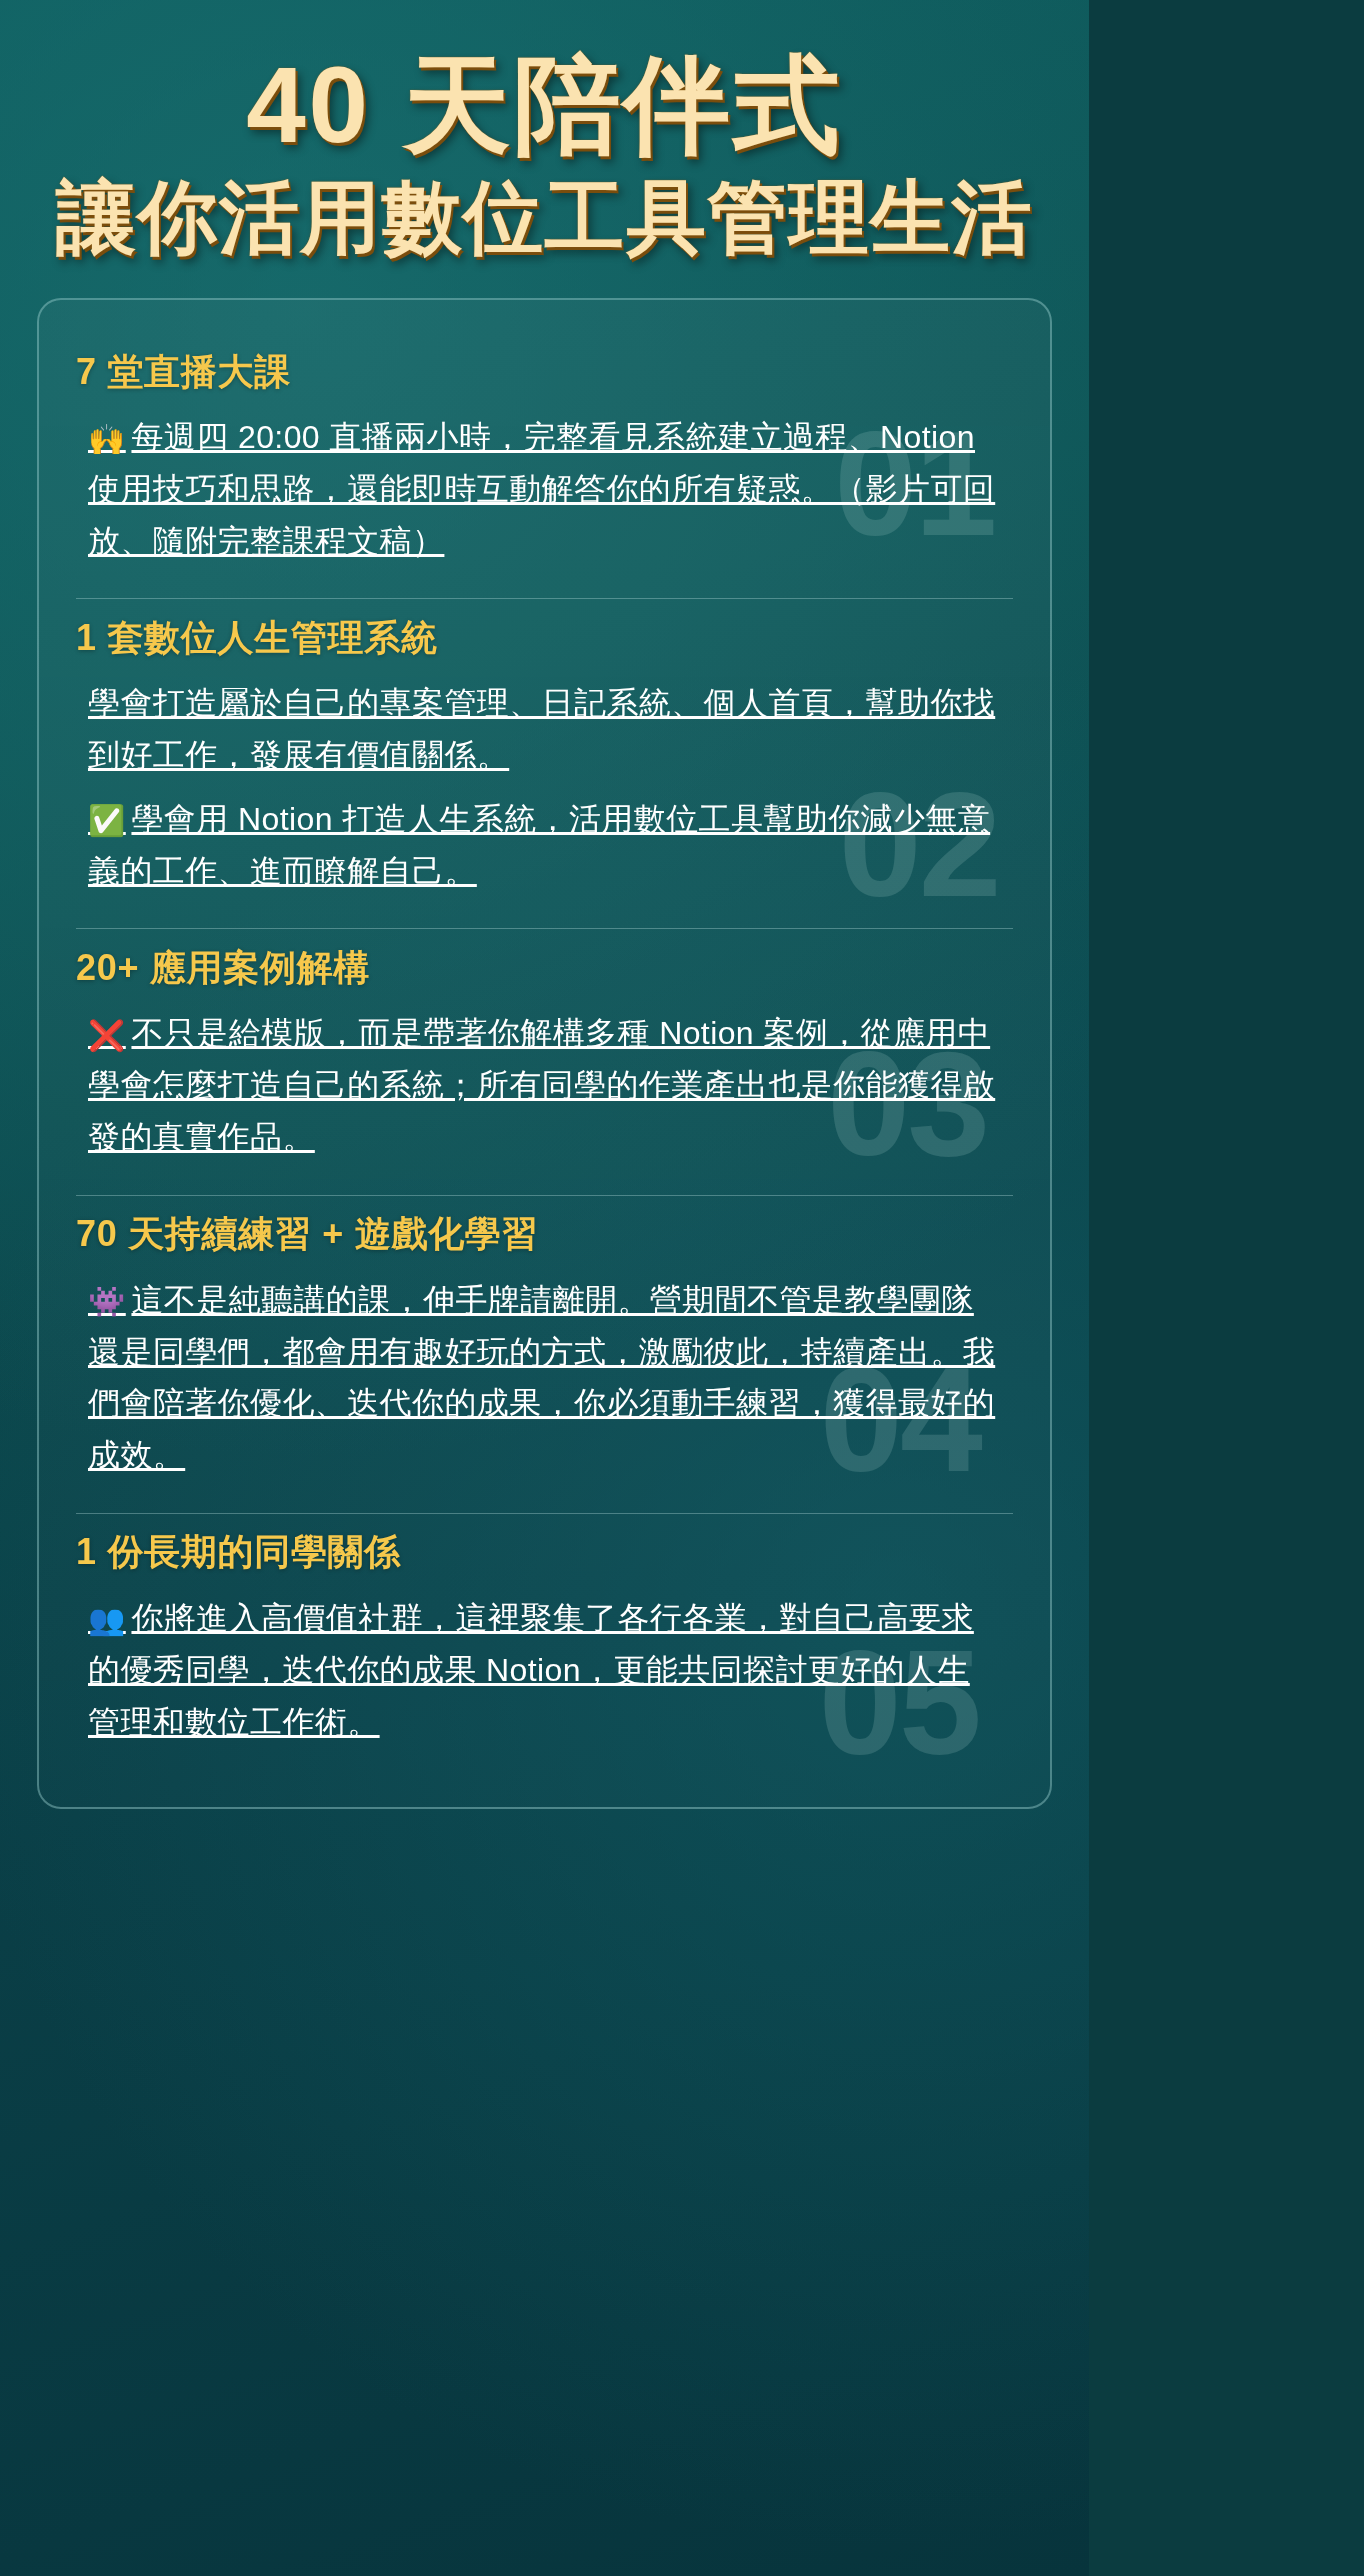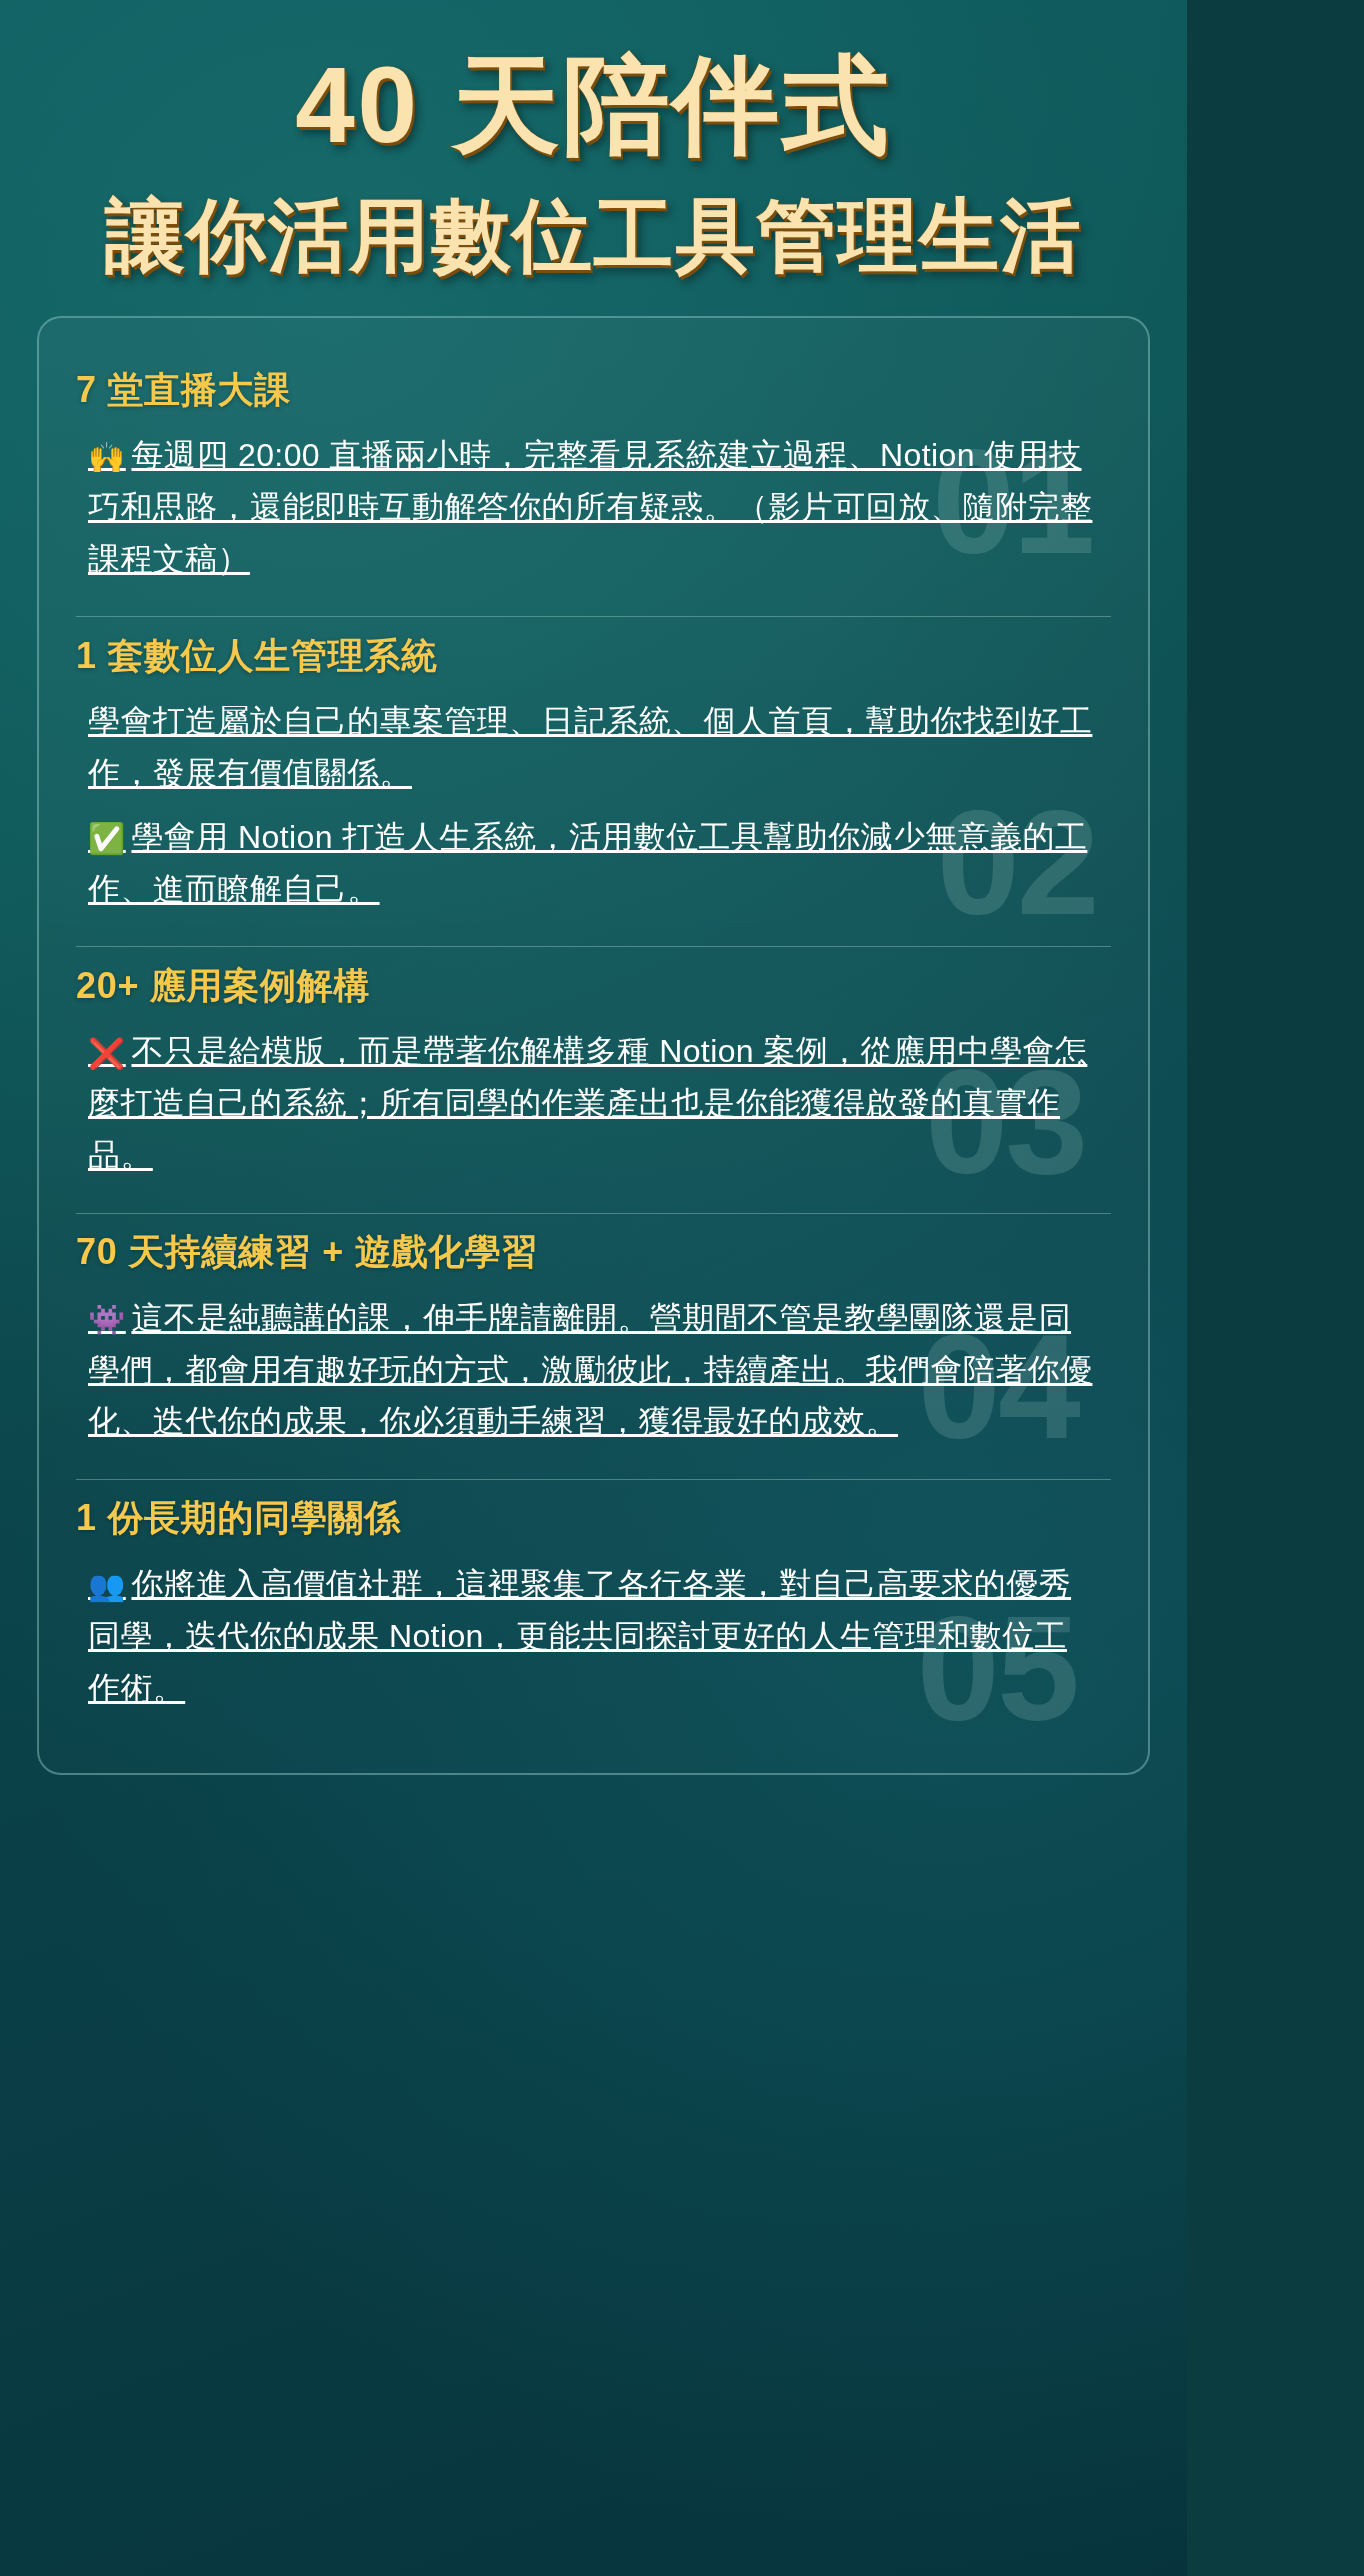--- a/index.html
+++ b/index.html
@@ -8,21 +8,21 @@
     background: #0b3c40;
   }
   body {
     width: 1365px;
     height: 2576px;
     font-family: "Liberation Sans", sans-serif;
     overflow: hidden;
   }
   .poster {
     position: relative;
-    width: 1187px;
+    width: 1089px;
     height: 2576px;
     box-sizing: border-box;
     background:
       radial-gradient(circle at 28% 12%, rgba(30,120,120,0.55) 0%, rgba(30,120,120,0) 48%),
       radial-gradient(circle at 82% 62%, rgba(18,96,104,0.55) 0%, rgba(18,96,104,0) 52%),
       linear-gradient(160deg, #0c5a5c 0%, #0d5254 28%, #0a3f47 62%, #07343c 100%);
     padding: 28.4px 37px 37px 37px;
     overflow: hidden;
   }
 
@@ -36,21 +36,21 @@
     font-weight: bold;
     letter-spacing: 2.8px;
     line-height: 1.08;
     color: #fbe3b0;
     text-shadow:
       0 0 1.4px #8a5a12,
       2.1px 2.8px 0 #7a4d0d,
       4.3px 5.7px 10px rgba(0,0,0,0.45);
   }
   .title-line2 {
-    margin-top: 26px;
+    margin-top: 8px;
     font-size: 80px;
     font-weight: bold;
     letter-spacing: 1.4px;
     line-height: 1.15;
     color: #fbe3b0;
     text-shadow:
       0 0 1.4px #8a5a12,
       2.1px 2.8px 0 #7a4d0d,
       4.3px 5.7px 10px rgba(0,0,0,0.45);
   }

